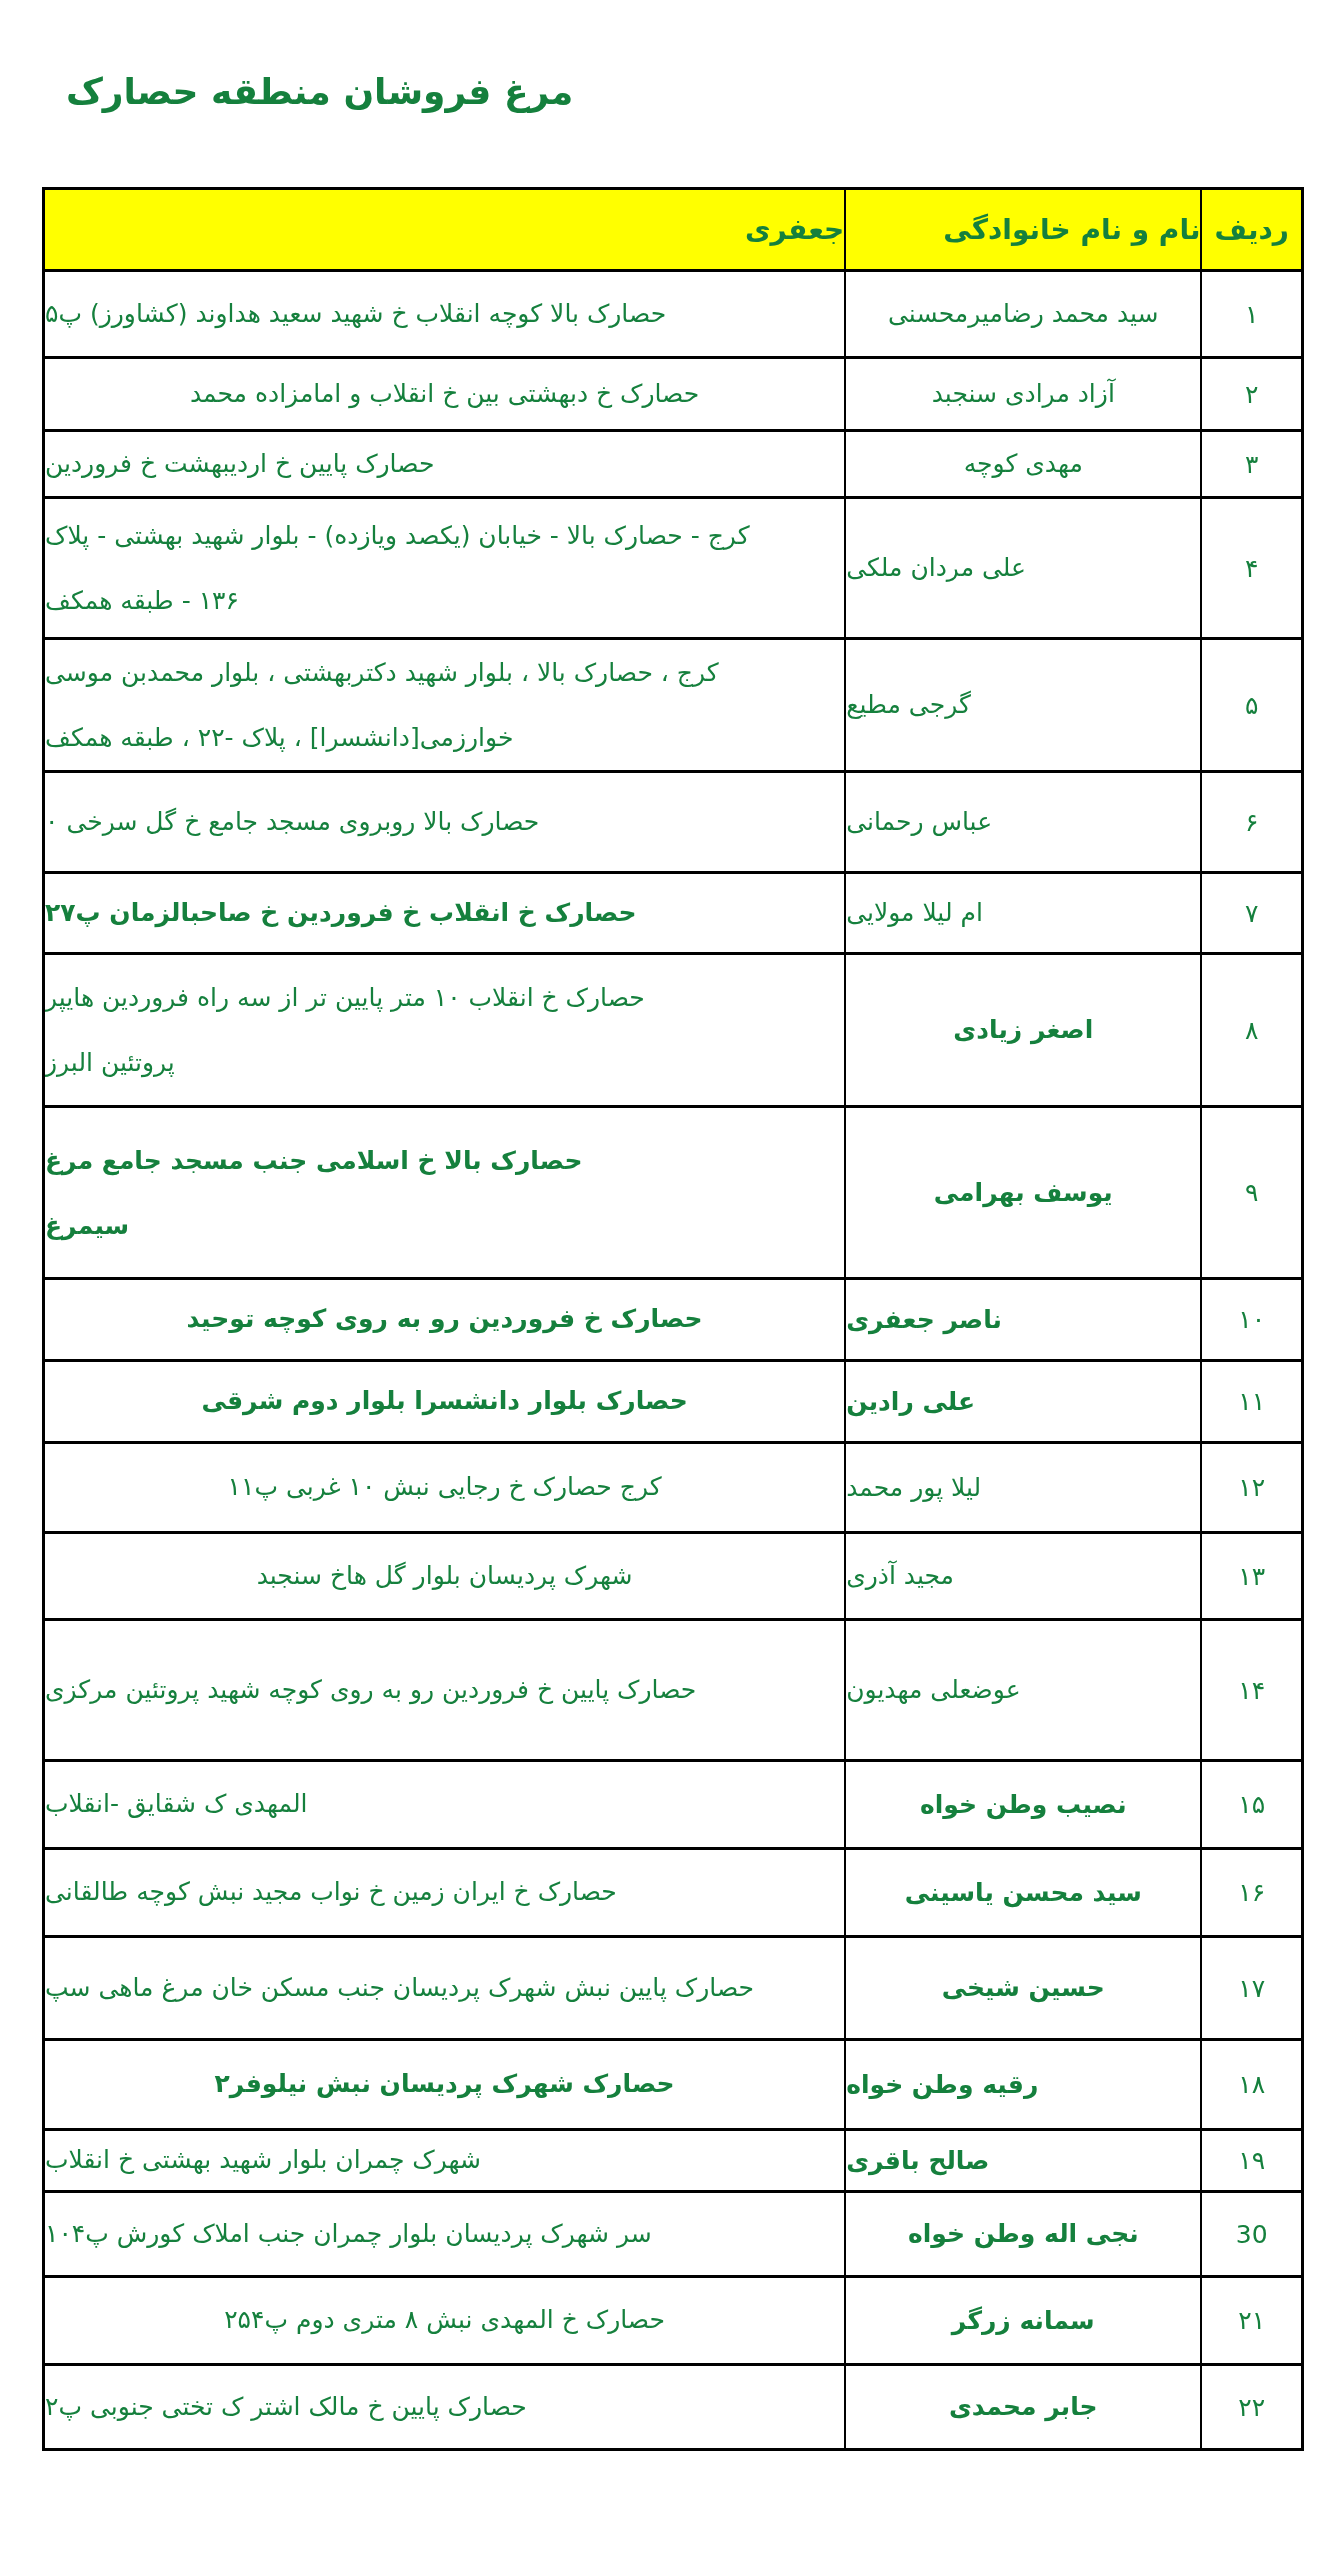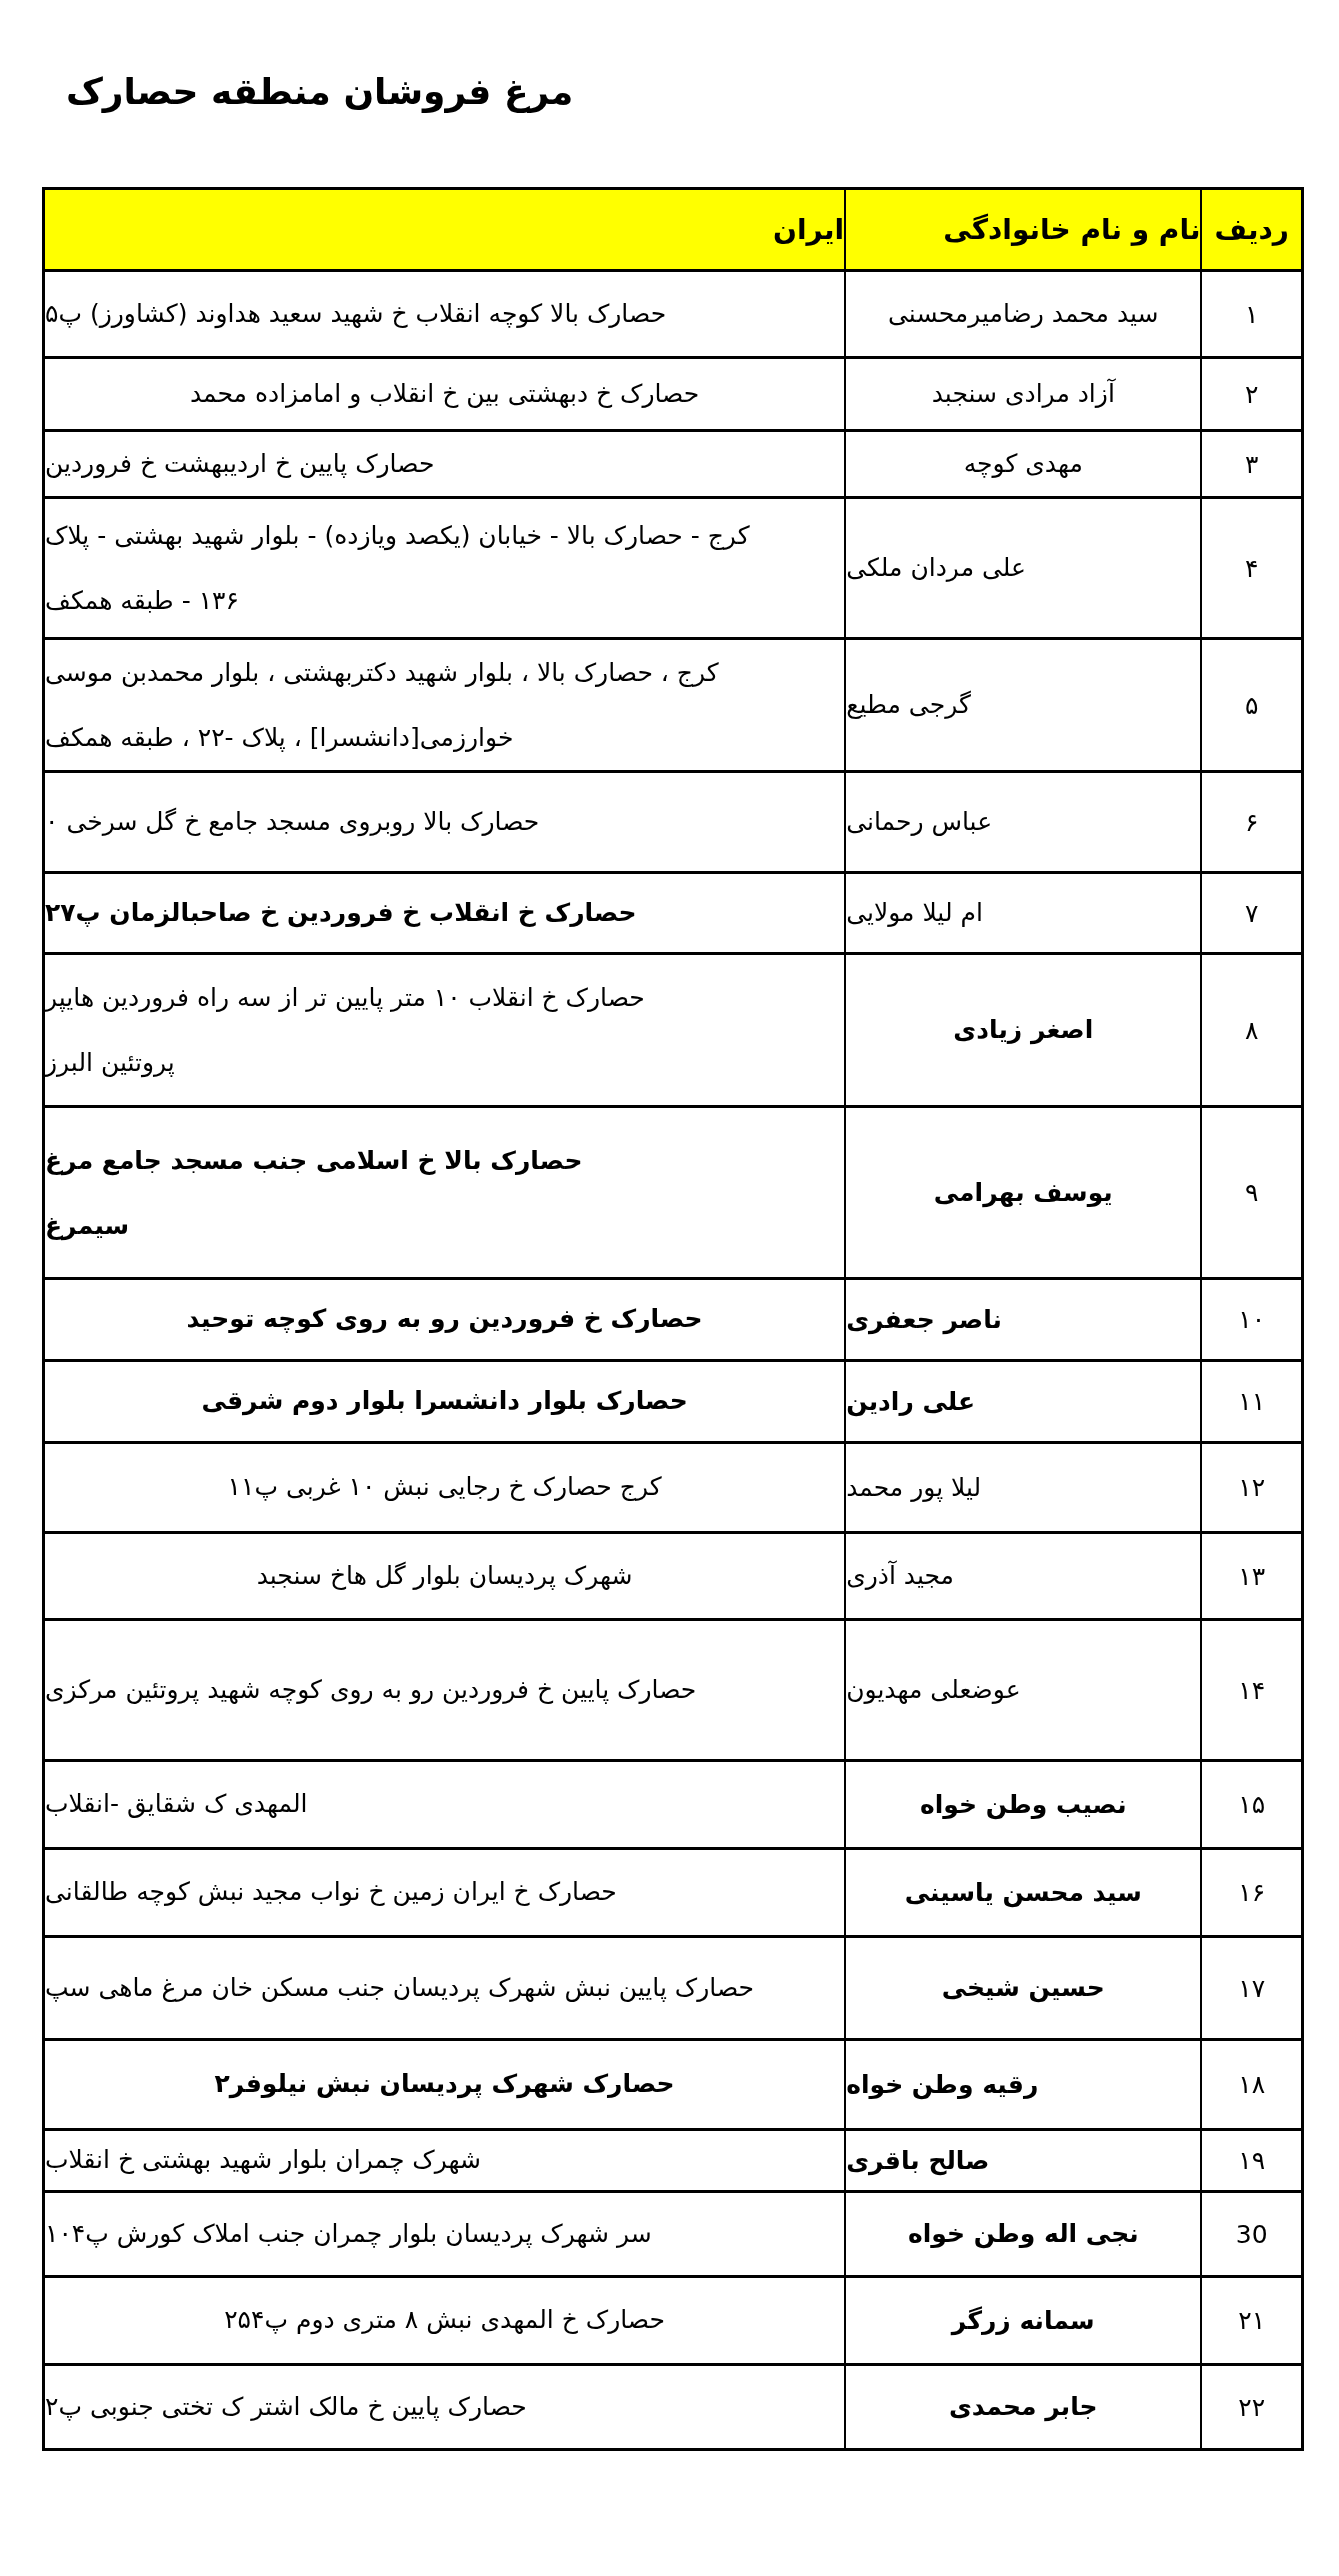--- a/index.html
+++ b/index.html
@@ -2,21 +2,21 @@
 <html lang="fa" dir="rtl" style="font-size:15px"><head>
 <meta charset="utf-8">
 <style>
   html,body{margin:0;padding:0;background:#ffffff;}
   .page{
     position:relative;
     width:1339px;height:2576px;
     background:#ffffff;
     font-family:"DejaVu Sans",sans-serif;
     direction:rtl;
-    color:#000000;
+    color:#15803d;
     overflow:hidden;
   }
   .doc-title{
     position:absolute;
     top:71px;left:66px;
     font-size:36px;
     font-weight:700;
     letter-spacing:0px;
     white-space:nowrap;
   }
@@ -73,21 +73,21 @@
   <table class="roster">
     <colgroup>
       <col style="width:101px">
       <col style="width:356px">
       <col style="width:801px">
     </colgroup>
     <thead>
       <tr style="height:79px;">
         <th class="h-num">ردیف</th>
         <th class="h-name">نام و نام خانوادگی</th>
-        <th class="h-addr">ایران</th>
+        <th class="h-addr">جعفری</th>
       </tr>
     </thead>
     <tbody>
         <tr style="height: 87px;">
       <td class="c-num">۱</td>
       <td class="c-name al-c sz-n">سید محمد رضامیرمحسنی</td>
       <td class="c-addr al-r sz-n wr-nowrap">حصارک بالا کوچه انقلاب خ شهید سعید هداوند (کشاورز) پ۵</td>
     </tr>
         <tr style="height: 73px;">
       <td class="c-num">۲</td>

